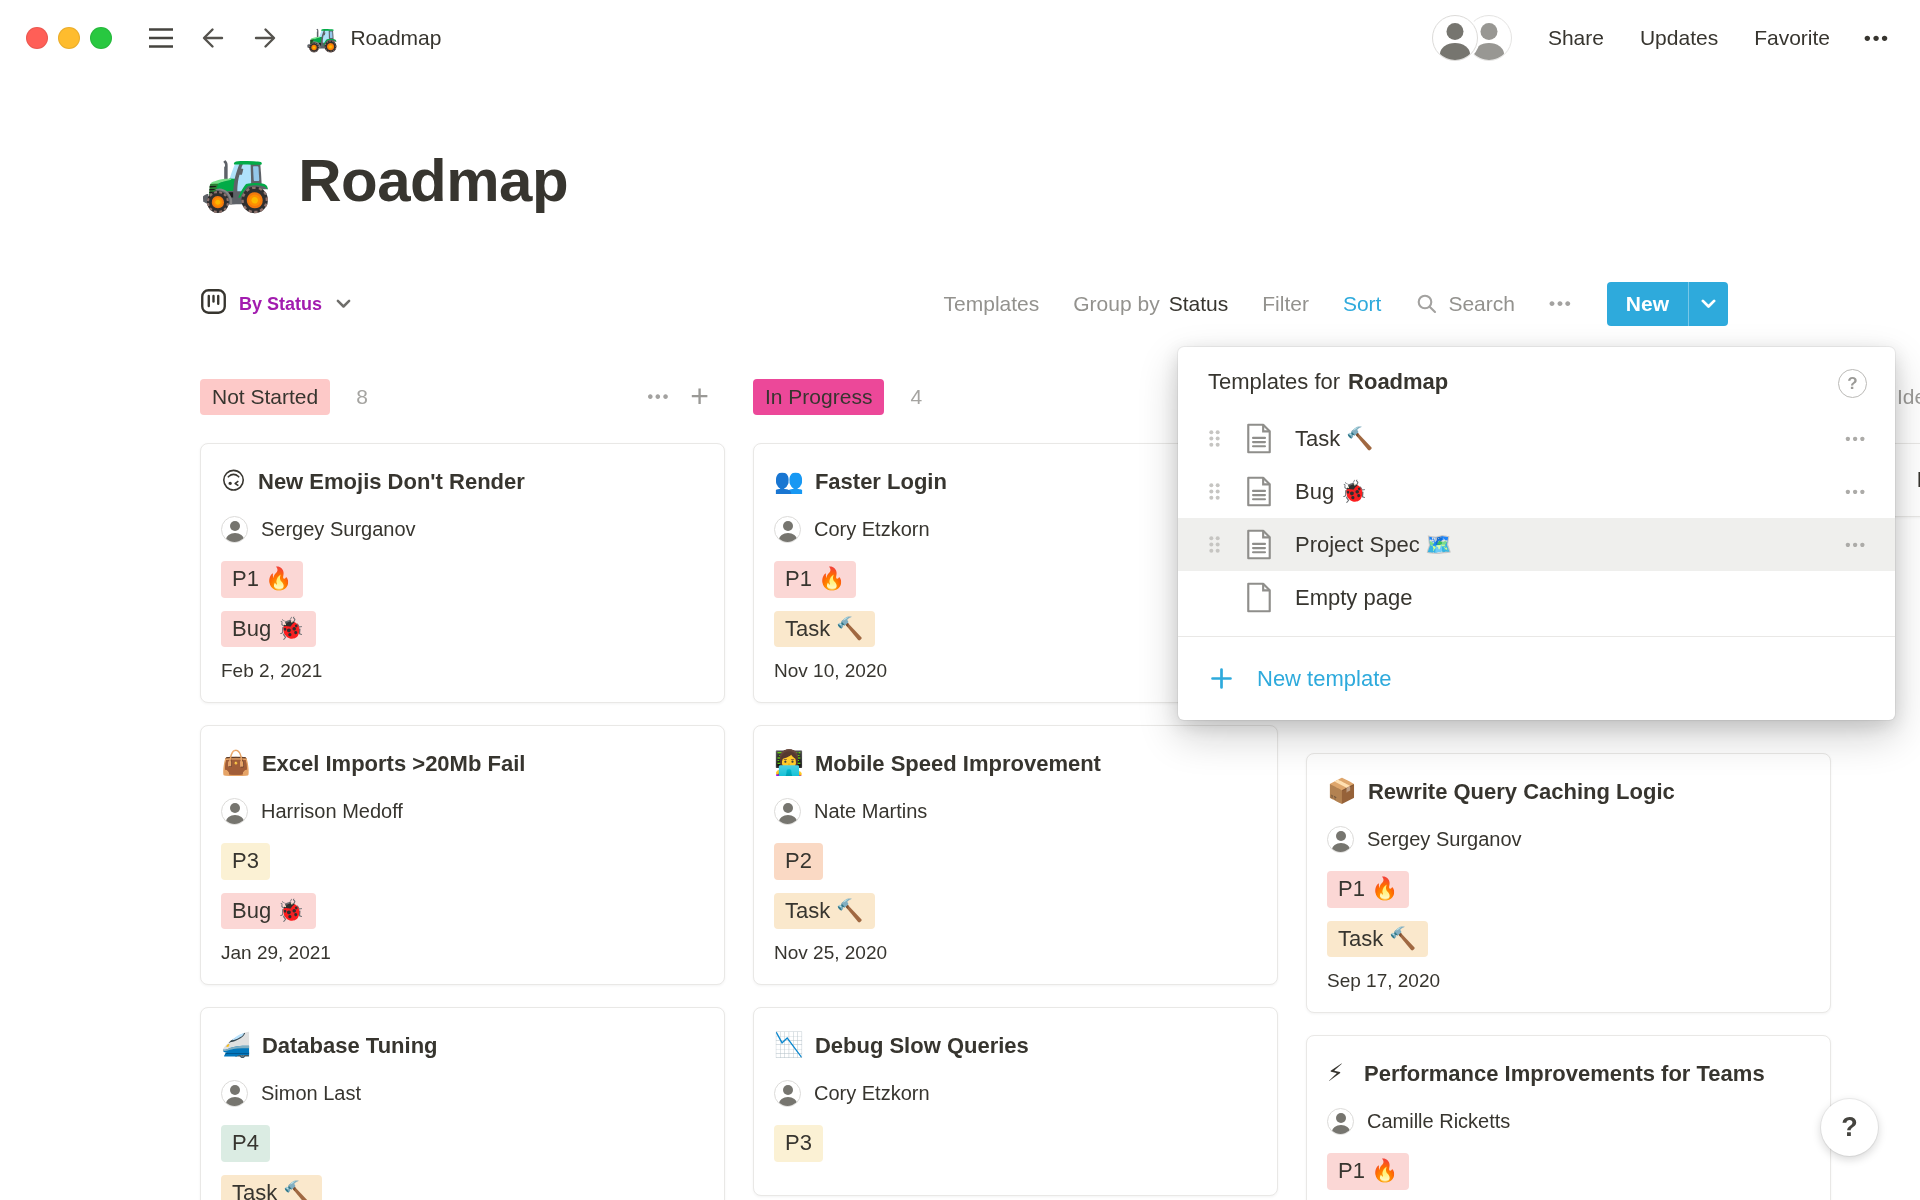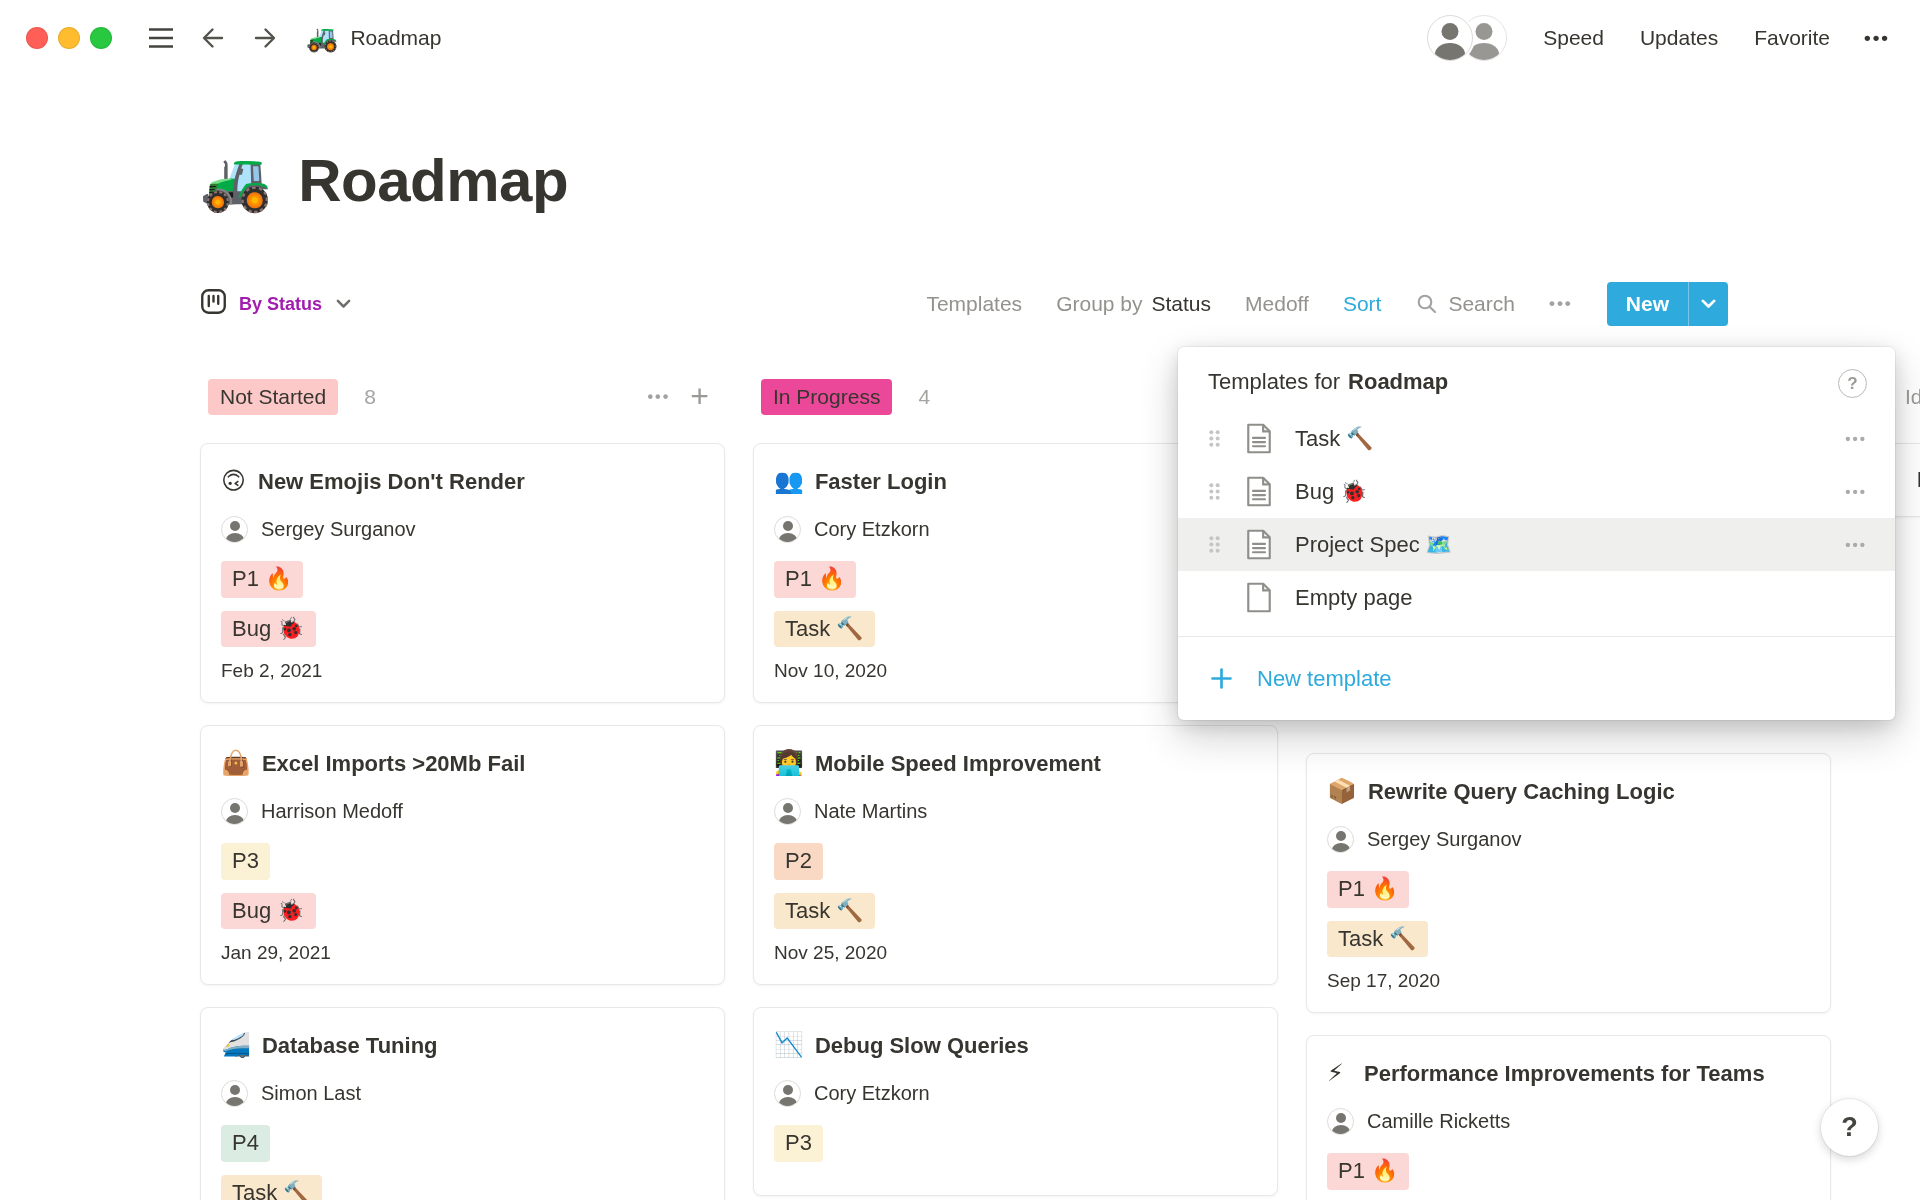--- a/index.html
+++ b/index.html
@@ -44,21 +44,21 @@
   .tb-sort { color:#2EAADC; }
   .tb-more { font-size:17px; letter-spacing:2px; color:#A3A2A0; font-weight:700; }
   .new-btn { display:flex; height:44px; border-radius:4px; background:#2EAADC; color:#fff; overflow:hidden; border:none; cursor:pointer; padding:0; font-family:inherit; }
   .new-main { padding:16px 19px; display:flex; align-items:center; font-size:21px; font-weight:600; color:#fff; }
   .new-chevron { width:40px; display:flex; align-items:center; justify-content:center; border-left:1px solid rgba(255,255,255,0.35); }
 
   
   .board { position:absolute; inset:0; }
   .column { position:absolute; top:372px; width:525px; }
   .col1 { left:200px; } .col2 { left:753px; } .col3 { left:1306px; } .col4 { left:1859px; }
-  .col-header { height:38px; margin-top:6px; display:flex; align-items:center;margin-left:8px; }
+  .col-header { height:38px; margin-top:6px; display:flex; align-items:center; }
   .col-badge { font-size:21px; color:#37352F; padding:5px 12px; border-radius:4px; line-height:1.2; }
   .col-label-plain { font-size:21px; color:#9B9A97; padding-left:38px; }
   .col-count { margin-left:26px; color:#A5A4A1; font-size:21px; }
   .col-actions { margin-left:auto; display:flex; gap:20px; align-items:center; padding-right:16px; }
   .col-dots { font-size:16px; letter-spacing:2px; color:#A3A2A0; font-weight:700; cursor:pointer; }
   .col-plus { font-size:32px; font-weight:300; line-height:0.8; color:#9A9996; cursor:pointer; }
   .cards { margin-top:27px; display:flex; flex-direction:column; gap:22px; }
   .column.no-header .cards { margin-top:381px; }
   .card { background:#fff; border:1px solid #E9E8E6; border-radius:8px; box-shadow:0 1px 3px rgba(15,15,15,0.05); padding:19px 20px 20px; cursor:pointer; }
   .card-title { font-size:22px; font-weight:600; line-height:1.5; color:#37352F; }
@@ -114,21 +114,21 @@
       <svg width="30" height="30" viewBox="0 0 30 30" fill="none" stroke="#55534E" stroke-width="2.4" stroke-linecap="round" stroke-linejoin="round">
           <path d="M6 15h17"></path>
           <path d="M15.5 6.5L24 15l-8.5 8.5"></path>
         </svg>
     </button>
     <span class="doc-emoji">🚜</span>
     <span class="doc-title">Roadmap</span>
     <div class="topbar-right">
       <span class="avatar avatar-lg first"></span>
       <span class="avatar avatar-lg second"></span>
-      <button class="topbar-link">Speed</button>
+      <button class="topbar-link">Share</button>
       <button class="topbar-link">Updates</button>
       <button class="topbar-link">Favorite</button>
       <button class="topbar-link topbar-more">•••</button>
     </div>
   </div>
 
   <div class="page-title">
     <span class="emoji">🚜</span>
     <span class="text">Roadmap</span>
   </div>
@@ -149,21 +149,21 @@
             <path d="M1.5 1.5L6 6l4.5-4.5"></path>
           </svg>
       </span>
     </button>
     <div class="toolbar-right">
       <button class="tb-item">Templates</button>
       <button class="tb-item">
         <span>Group by</span>
         <span class="tb-dark">Status</span>
       </button>
-      <button class="tb-item">Medoff</button>
+      <button class="tb-item">Filter</button>
       <button class="tb-item tb-sort">Sort</button>
       <button class="tb-item">
         <span style="display:flex;">
           <svg width="24" height="24" viewBox="0 0 24 24" fill="none" stroke="#A3A2A0" stroke-width="2.1" stroke-linecap="round">
               <circle cx="10" cy="10" r="6.3"></circle>
               <path d="M14.9 14.9L20 20"></path>
             </svg>
         </span>
         <span>Search</span>
       </button>

